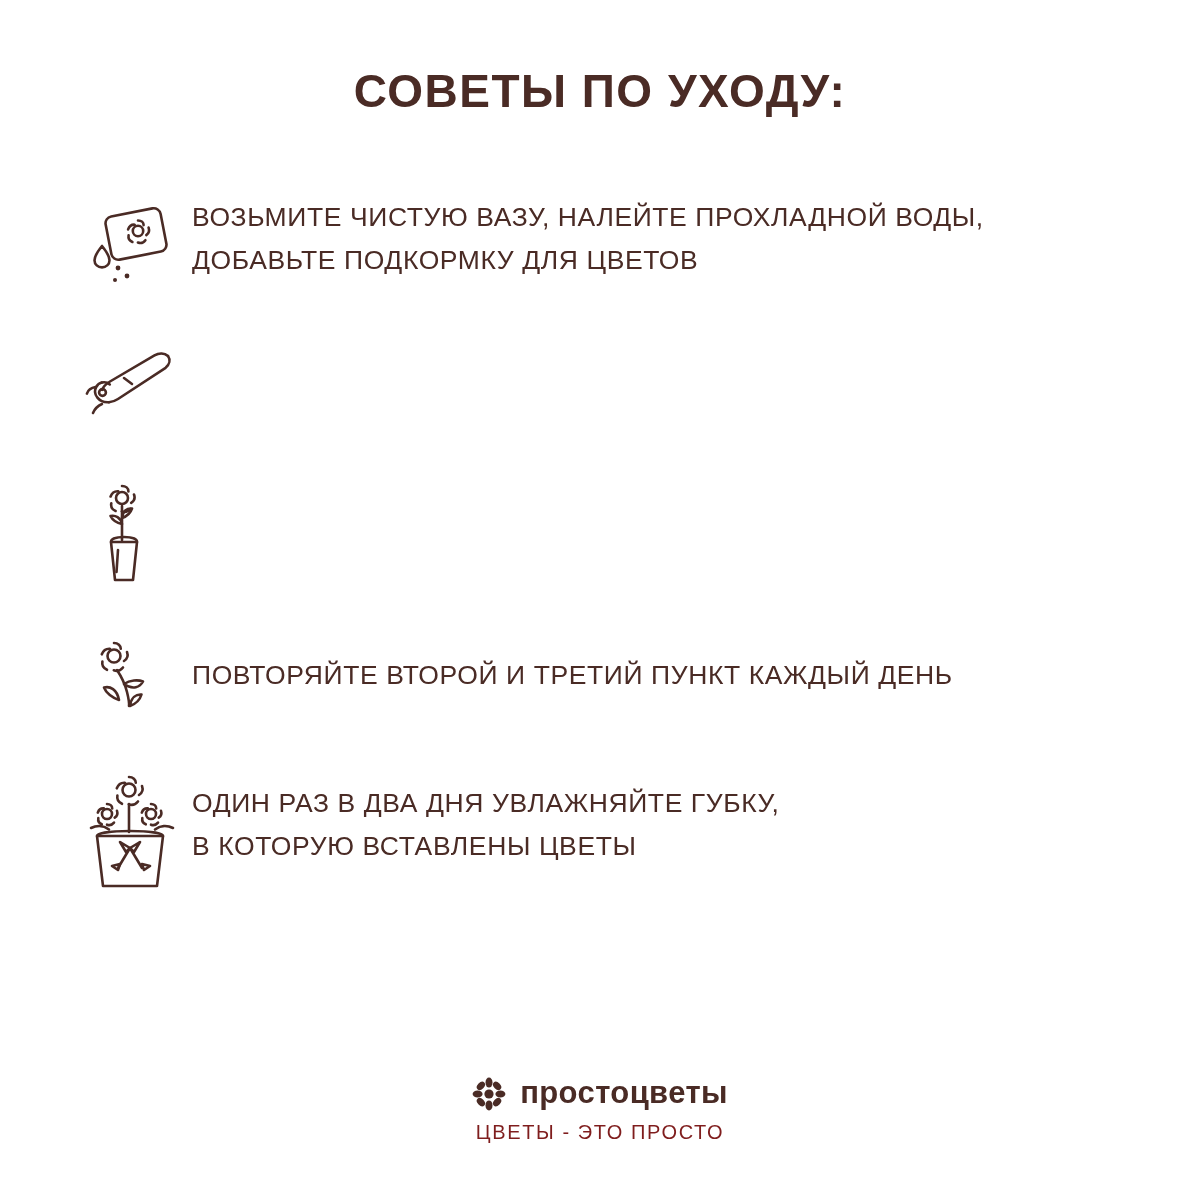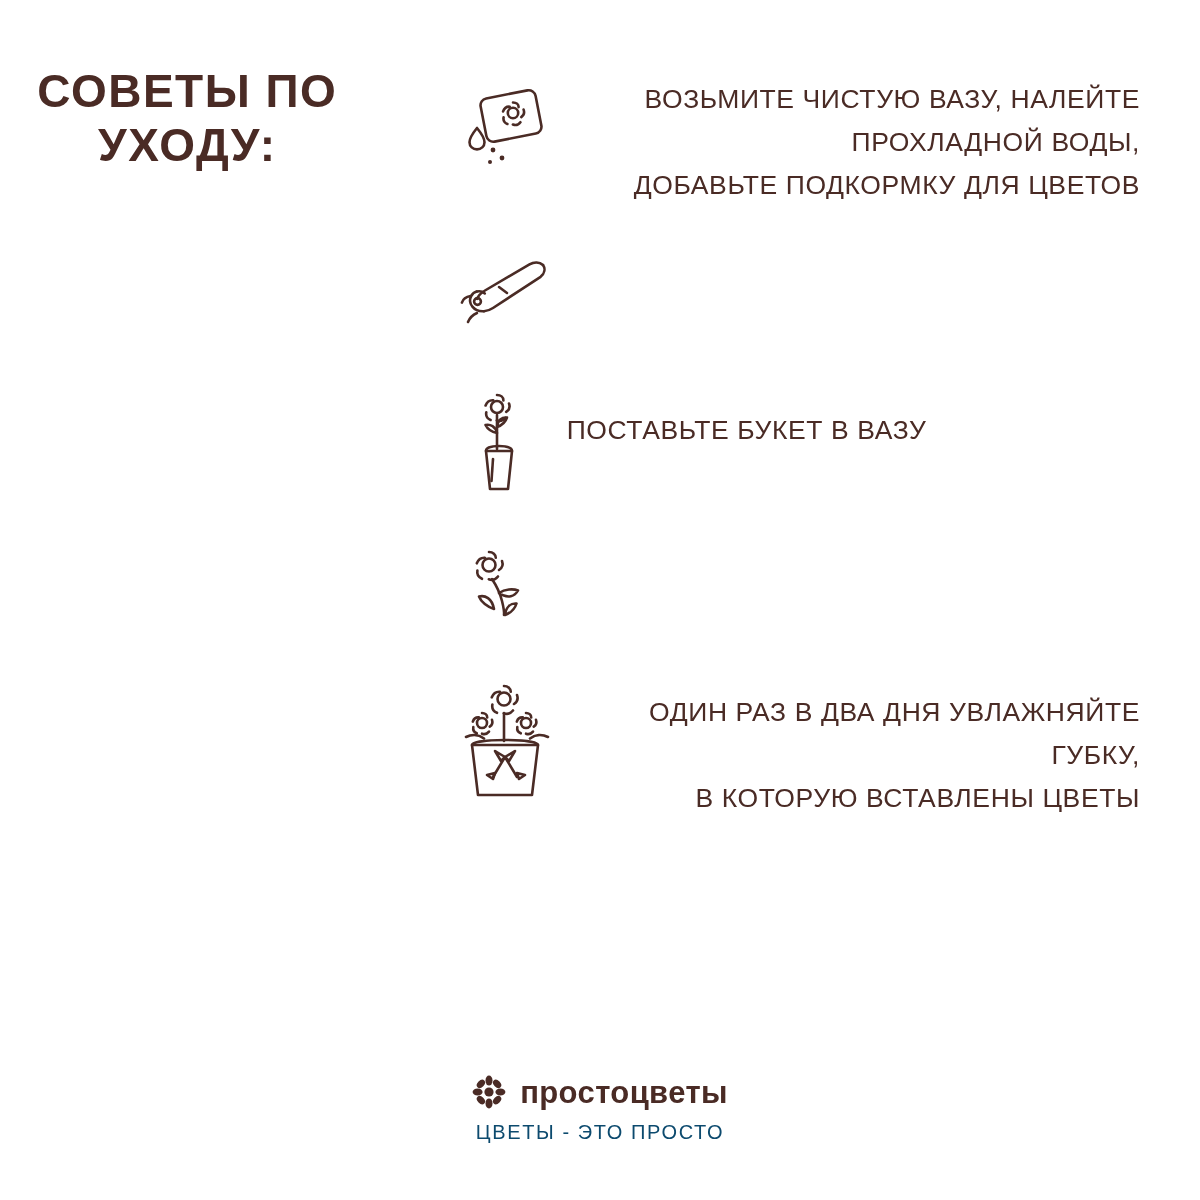--- a/index.html
+++ b/index.html
@@ -14,21 +14,21 @@
     color: #4a2b25;
     overflow: hidden;
   }
 
   .page {
     position: relative;
     width: 1200px;
     height: 1200px;
     box-sizing: border-box;
     display: flex;
-    flex-direction: row;
+    flex-direction: column;
   }
 
   .title {
     text-align: center;
     font-size: 46px;
     font-weight: bold;
     letter-spacing: 1.5px;
     color: #4a2b25;
     margin-top: 64px;
     margin-bottom: 0;
@@ -40,21 +40,20 @@
     padding-left: 72px;
     padding-right: 60px;
     display: flex;
     flex-direction: column;
   }
 
   .tip {
     display: flex;
     align-items: flex-start;
     min-height: 96px;
-    text-align: right;
   }
 
   .tip + .tip {
     margin-top: 42px;
   }
 
   .tip-icon {
     width: 120px;
     min-width: 120px;
     display: flex;
@@ -91,37 +90,37 @@
     left: 0;
     right: 0;
     bottom: 56px;
     display: flex;
     flex-direction: column;
     align-items: center;
   }
 
   .brand-row {
     display: flex;
-    align-items: flex-start;
+    align-items: flex-end;
     gap: 14px;
   }
 
   .brand-name {
     font-size: 31px;
     font-weight: bold;
     letter-spacing: 0.4px;
     color: #4a2b25;
     text-transform: lowercase;
   }
 
   .brand-tagline {
     margin-top: 10px;
     font-size: 20px;
     letter-spacing: 1.6px;
-    color: #0c4a6e;
+    color: #7f1d1d;
     text-transform: uppercase;
   }
 
   svg { display: block; }
 </style>
 </head>
 <body>
 
 <div class="page">
 
@@ -168,35 +167,35 @@
           <circle cx="35" cy="18" r="6"></circle>
           <path d="M35 6c3.8 0 6.4 2.4 6.4 5.4 M47 14.5c1.3 3.6-0.2 6.8-2.8 8.4 M43.4 28.8c-2.4 3-5.8 3.8-8.6 2.6 M28.6 31c-3.4-1.4-4.9-4.6-4.3-7.7 M23.6 16.5c1.3-3.6 4.5-5.5 7.6-5.3"></path>
           <path d="M35 26v34"></path>
           <path d="M35 44c-5-1-9.5-4-11.5-8 5-1 10 1.5 11.5 8z"></path>
           <path d="M35 38c4.5-1.5 8.5-5 10-9.5-5-0.5-9.5 2.5-10 9.5z"></path>
           <path d="M24 62h26l-4 38H28l-4-38z"></path>
           <path d="M24 62c0-3 5-5 13-5s13 2 13 5"></path>
           <path d="M31 70l-1.5 22"></path>
         </svg>
       </div>
-      <div class="tip-text">
-        <div>ПОСТАВЬТЕ БУКЕТ В ВАЗУ</div>
-      </div>
     </div>
 
     <div class="tip tip-4">
       <div class="tip-icon">
         <svg width="100" height="90" viewBox="0 0 100 90" fill="none" stroke="#4a2b25" stroke-width="2.6" stroke-linecap="round" stroke-linejoin="round">
           <circle cx="32" cy="22" r="6.5"></circle>
           <path d="M32 9c4 0 6.8 2.6 6.8 5.8 M45 18c1.4 3.8-0.2 7.2-3 9 M41 33.5c-2.6 3.2-6.2 4-9.2 2.8 M25 35.8c-3.6-1.5-5.2-4.9-4.6-8.2 M19.8 20.3c1.4-3.8 4.8-5.8 8.1-5.6"></path>
           <path d="M35 36c4 6 8 14 10 22 2.5 10 2 14 2 14"></path>
           <path d="M42 50c6-4 14-4.5 19-2.5-3 5.5-10 9-19 2.5z"></path>
           <path d="M37 66c-6.5-2-13-7-15-12.5 6-1.5 13 1.5 15 12.5z"></path>
           <path d="M48 72c5.5-2 10-6.5 11.5-11.5-5.5-0.5-10.5 3-11.5 11.5z"></path>
         </svg>
+      </div>
+      <div class="tip-text">
+        <div>ПОВТОРЯЙТЕ ВТОРОЙ И ТРЕТИЙ ПУНКТ КАЖДЫЙ ДЕНЬ</div>
       </div>
     </div>
 
     <div class="tip tip-5">
       <div class="tip-icon">
         <svg width="110" height="130" viewBox="0 0 110 130" fill="none" stroke="#4a2b25" stroke-width="2.6" stroke-linecap="round" stroke-linejoin="round">
           <circle cx="52" cy="20" r="6.5"></circle>
           <path d="M52 7c4 0 6.8 2.6 6.8 5.8 M65 16c1.4 3.8-0.2 7.2-3 9 M61 31.5c-2.6 3.2-6.2 4-9.2 2.8 M45 33.8c-3.6-1.5-5.2-4.9-4.6-8.2 M39.8 18.3c1.4-3.8 4.8-5.8 8.1-5.6"></path>
           <circle cx="30" cy="44" r="5"></circle>
           <path d="M30 34c3 0 5.2 2 5.2 4.4 M40 40.8c1 2.9-0.2 5.5-2.3 6.8 M37 52.6c-2 2.4-4.7 3-7 2.1 M24.8 54.3c-2.7-1.1-3.9-3.7-3.5-6.2 M20.8 42.6c1-2.9 3.6-4.4 6.1-4.2"></path>

